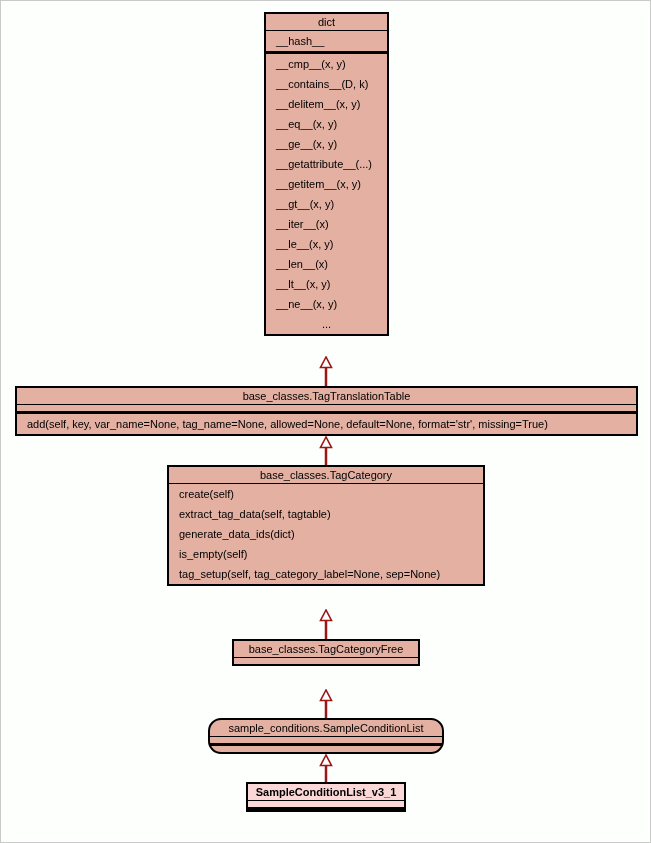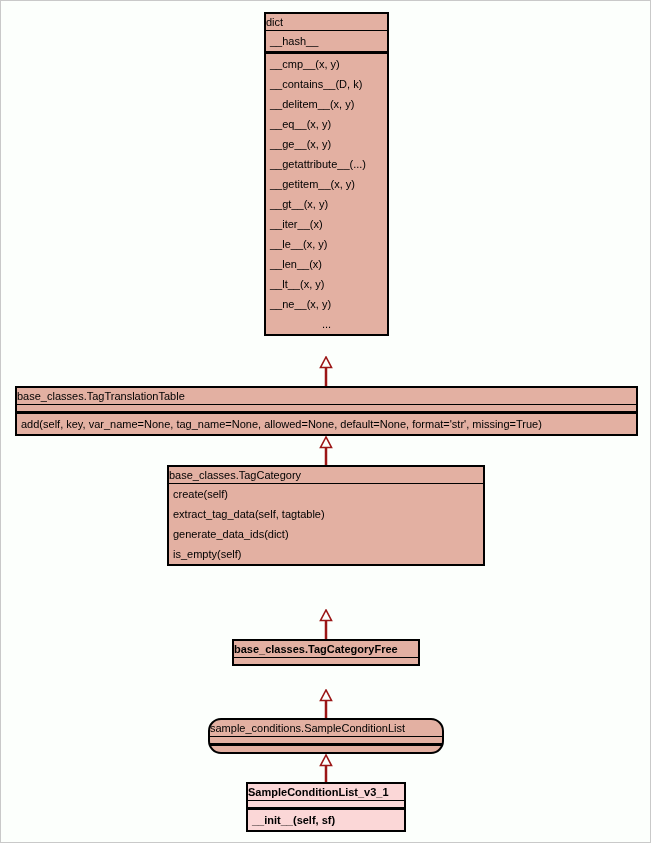--- a/index.html
+++ b/index.html
@@ -21,34 +21,35 @@
     box-sizing: border-box;
     border: 2px solid var(--box-border, #000);
     background: var(--class-fill, #e3b0a2);
     color: #000;
   }
   .class-box.highlight { background: var(--highlight-fill, #fbd7d7); font-weight: bold; }
   .class-title {
     height: 16px;
     line-height: 16px;
     font-size: 11px;
+    text-align: center;
     border-bottom: 1px solid var(--box-border, #000);
     white-space: nowrap;
     overflow: hidden;
   }
   .class-attrs {
     min-height: 6px;
     border-bottom: 3px solid var(--box-border, #000);
   }
   .class-methods { min-height: 6px; }
   .row {
     height: 20px;
     line-height: 20px;
     font-size: 11px;
-    padding-left: 4px;
+    padding-left: 10px;
     white-space: nowrap;
     overflow: hidden;
   }
   .row.center { text-align: center; padding-left: 0; }
   .arrow { position: absolute; width: 14px; }
   .arrow svg { display: block; }
   .arrow .stem {
     stroke: var(--arrow-color, #9b1616);
     stroke-width: 2.5;
   }
@@ -108,31 +109,32 @@
     </svg>
   </div>
 
   <div class="class-box" style="left:166px; top:464px; width:318px;">
     <div class="class-title">base_classes.TagCategory</div>
     <div class="class-methods">
         <div class="row">create(self)</div>
         <div class="row">extract_tag_data(self, tagtable)</div>
         <div class="row">generate_data_ids(dict)</div>
         <div class="row">is_empty(self)</div>
+        <div class="row">tag_setup(self, tag_category_label=None, sep=None)</div>
       </div>
   </div>
 
   <div class="arrow" style="left:318px; top:608px; height:30px;">
     <svg width="14" height="30" viewBox="0 0 14 30">
       <line class="stem" x1="7" y1="10" x2="7" y2="30"></line>
       <polygon class="head" points="7,1 1.5,11.5 12.5,11.5"></polygon>
     </svg>
   </div>
 
-  <div class="class-box" style="left:231px; top:638px; width:188px;font-weight:bold;">
+  <div class="class-box" style="left:231px; top:638px; width:188px;">
     <div class="class-title">base_classes.TagCategoryFree</div>
     <div class="class-methods"></div>
   </div>
 
   <div class="arrow" style="left:318px; top:688px; height:29px;">
     <svg width="14" height="29" viewBox="0 0 14 29">
       <line class="stem" x1="7" y1="10" x2="7" y2="29"></line>
       <polygon class="head" points="7,1 1.5,11.5 12.5,11.5"></polygon>
     </svg>
   </div>
@@ -146,18 +148,15 @@
   <div class="arrow" style="left:318px; top:753px; height:28px;">
     <svg width="14" height="28" viewBox="0 0 14 28">
       <line class="stem" x1="7" y1="10" x2="7" y2="28"></line>
       <polygon class="head" points="7,1 1.5,11.5 12.5,11.5"></polygon>
     </svg>
   </div>
 
   <div class="class-box highlight" style="left:245px; top:781px; width:160px;">
     <div class="class-title">SampleConditionList_v3_1</div>
     <div class="class-attrs"></div>
-    <div class="class-methods">
-        <div class="row">__init__(self, sf)</div>
-      </div>
   </div>
 
 </div>
 
 </body></html>

